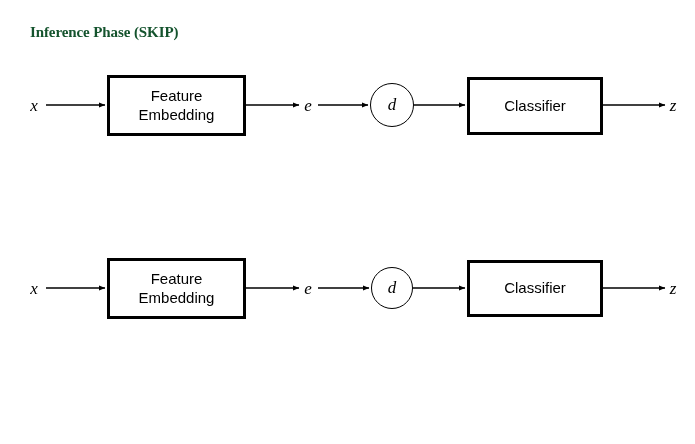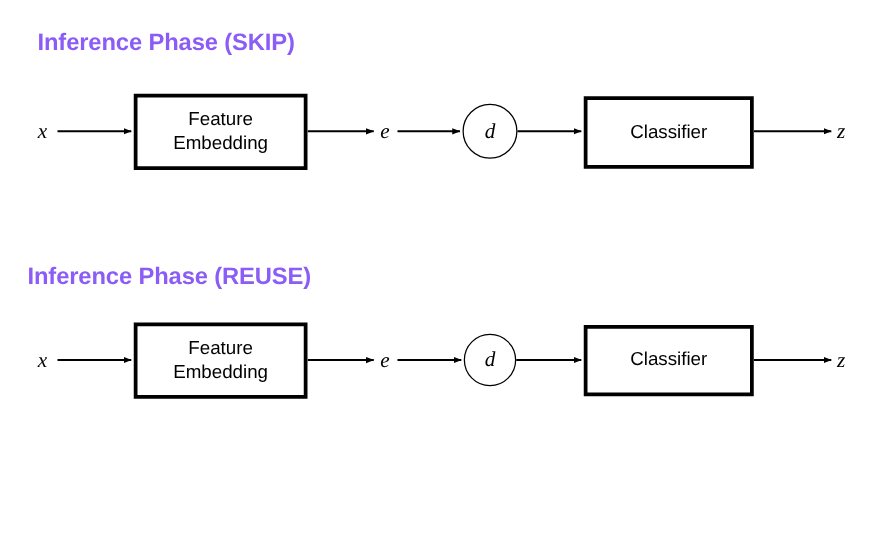--- a/index.html
+++ b/index.html
@@ -11,24 +11,24 @@
     position: relative;
     width: 695px;
     height: 444px;
     background: #ffffff;
     overflow: hidden;
     font-family: "Liberation Sans", sans-serif;
   }
 
   .section-title {
     position: absolute;
-    font-family: Liberation Sans, sans-serif;
+    font-family: Liberation Serif, serif;
     font-weight: bold;
-    font-size: 19px;
-    color: #8b5cf6;
+    font-size: 15px;
+    color: #14532d;
     letter-spacing: -0.1px;
     white-space: nowrap;
     line-height: 1;
   }
 
   .svg-layer {
     position: absolute;
     left: 0;
     top: 0;
     width: 695px;
@@ -121,21 +121,20 @@
   <div class="node-circle" style="left:370px; top:83px; width:44px; height:44px;">
     <span>d</span>
   </div>
 
   <div class="node-box" style="left:467px; top:77px; width:136px; height:58px;">
     <span>Classifier</span>
   </div>
 
   <div class="var-label" style="left:673px; top:105px;">z</div>
 
-  <div class="section-title" style="left:22px; top:212px;">Inference Phase (REUSE)</div>
 
   <div class="var-label" style="left:34px; top:288px;">x</div>
 
   <div class="node-box" style="left:107px; top:258px; width:139px; height:61px;">
     <span>
       <span>Feature</span><br>
       <span>Embedding</span>
     </span>
   </div>
 

